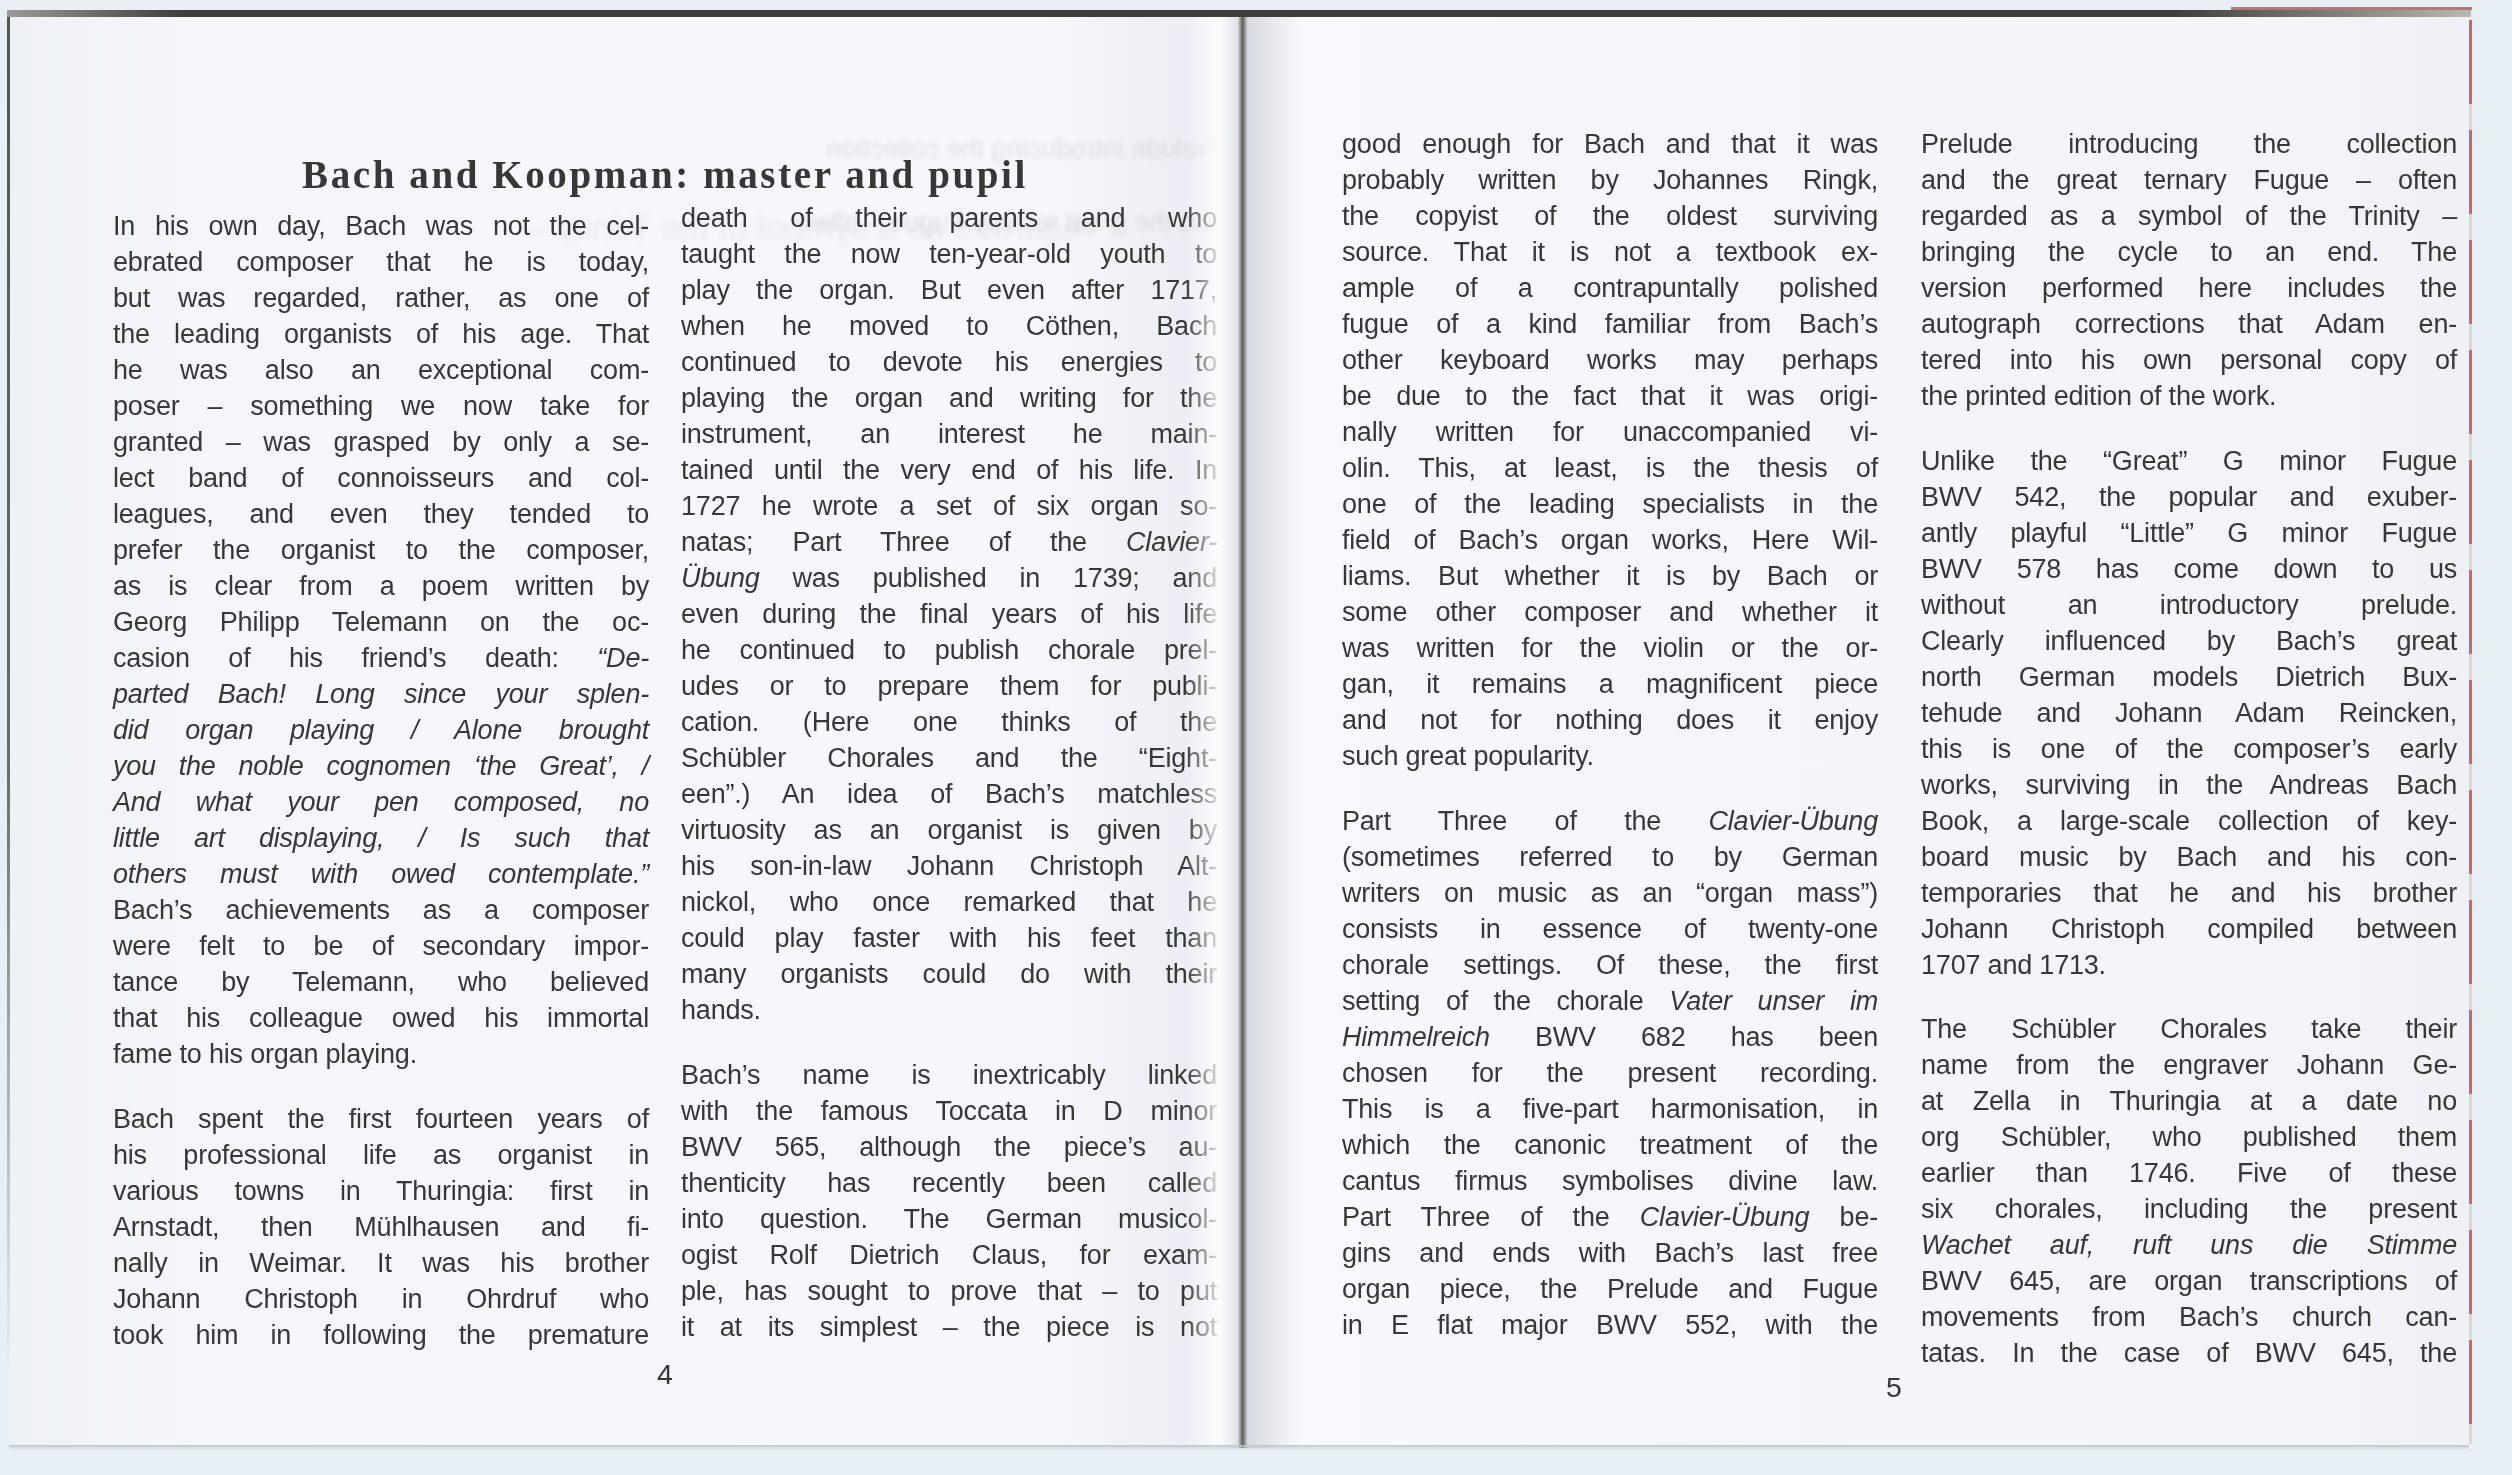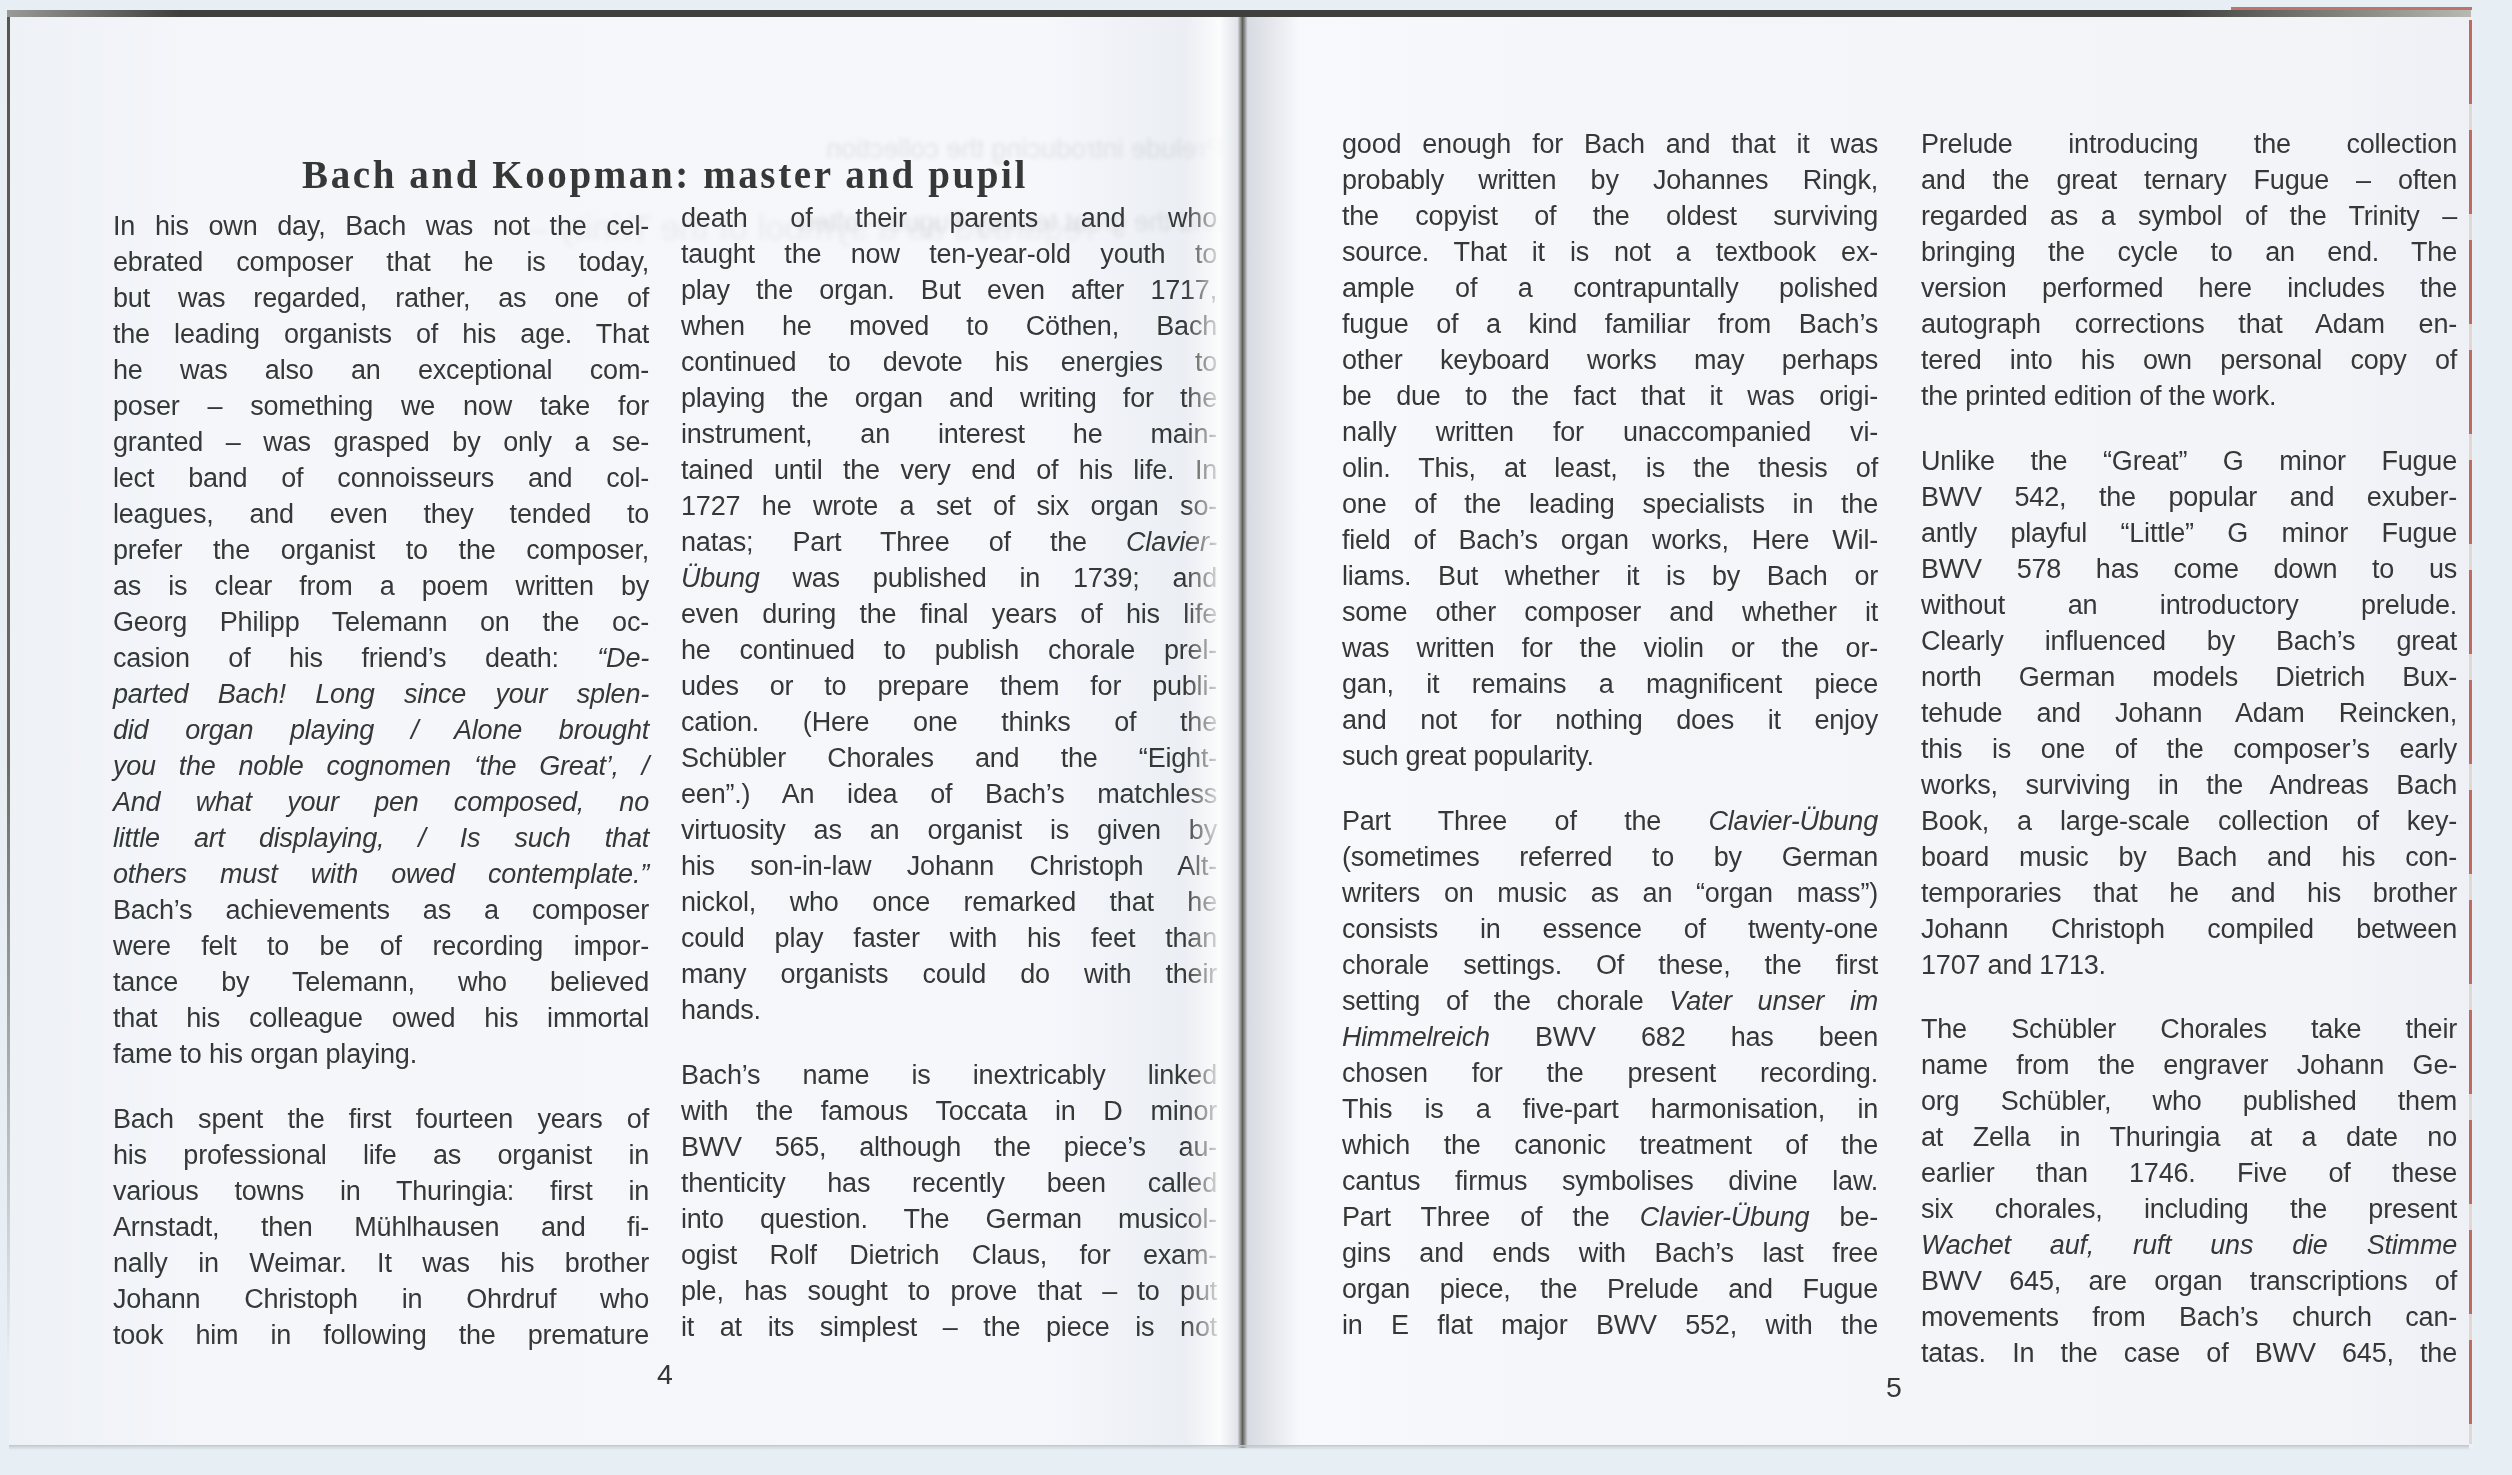--- a/index.html
+++ b/index.html
@@ -114,21 +114,21 @@
           <div class="line"><span>as is clear from a poem written by</span></div>
           <div class="line"><span>Georg Philipp Telemann on the oc-</span></div>
           <div class="line"><span>casion of his friend’s death: </span><span class="it">“De-</span></div>
           <div class="line"><span class="it">parted Bach! Long since your splen-</span></div>
           <div class="line"><span class="it">did organ playing / Alone brought</span></div>
           <div class="line"><span class="it">you the noble cognomen ‘the Great’, /</span></div>
           <div class="line"><span class="it">And what your pen composed, no</span></div>
           <div class="line"><span class="it">little art displaying, / Is such that</span></div>
           <div class="line"><span class="it">others must with owed contemplate.”</span></div>
           <div class="line"><span>Bach’s achievements as a composer</span></div>
-          <div class="line"><span>were felt to be of recording impor-</span></div>
+          <div class="line"><span>were felt to be of secondary impor-</span></div>
           <div class="line"><span>tance by Telemann, who believed</span></div>
           <div class="line"><span>that his colleague owed his immortal</span></div>
           <div class="line last"><span>fame to his organ playing.</span></div>
         </div>
         <div class="para">
           <div class="line"><span>Bach spent the first fourteen years of</span></div>
           <div class="line"><span>his professional life as organist in</span></div>
           <div class="line"><span>various towns in Thuringia: first in</span></div>
           <div class="line"><span>Arnstadt, then Mühlhausen and fi-</span></div>
           <div class="line"><span>nally in Weimar. It was his brother</span></div>
@@ -241,22 +241,22 @@
           <div class="line"><span>works, surviving in the Andreas Bach</span></div>
           <div class="line"><span>Book, a large-scale collection of key-</span></div>
           <div class="line"><span>board music by Bach and his con-</span></div>
           <div class="line"><span>temporaries that he and his brother</span></div>
           <div class="line"><span>Johann Christoph compiled between</span></div>
           <div class="line last"><span>1707 and 1713.</span></div>
         </div>
         <div class="para">
           <div class="line"><span>The Schübler Chorales take their</span></div>
           <div class="line"><span>name from the engraver Johann Ge-</span></div>
+          <div class="line"><span>at Zella in Thuringia at a date no</span></div>
           <div class="line"><span>org Schübler, who published them</span></div>
-          <div class="line"><span>at Zella in Thuringia at a date no</span></div>
           <div class="line"><span>earlier than 1746. Five of these</span></div>
           <div class="line"><span>six chorales, including the present</span></div>
           <div class="line"><span class="it">Wachet auf, ruft uns die Stimme</span></div>
           <div class="line"><span>BWV 645, are organ transcriptions of</span></div>
           <div class="line"><span>movements from Bach’s church can-</span></div>
           <div class="line"><span>tatas. In the case of BWV 645, the</span></div>
         </div>
       </div>
 
     <div class="pagenum pagenum-right">5</div>

